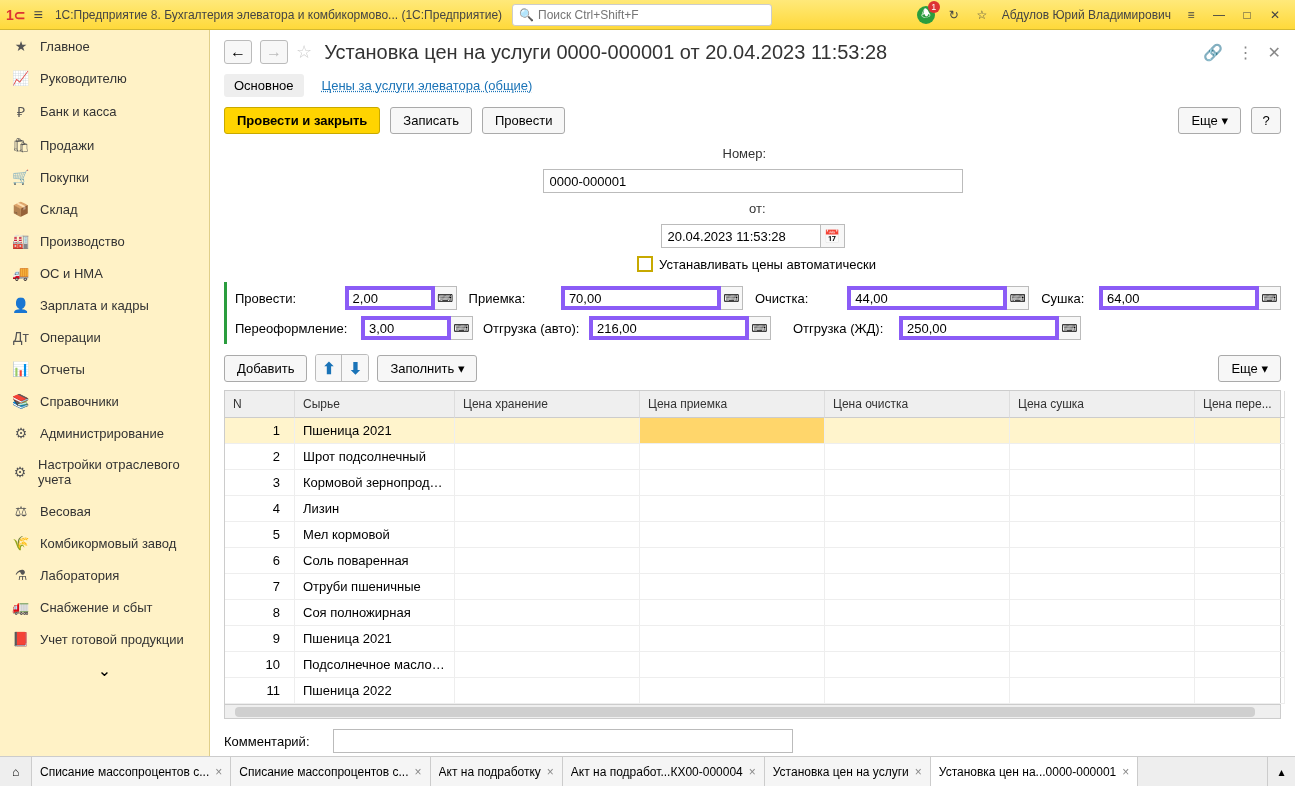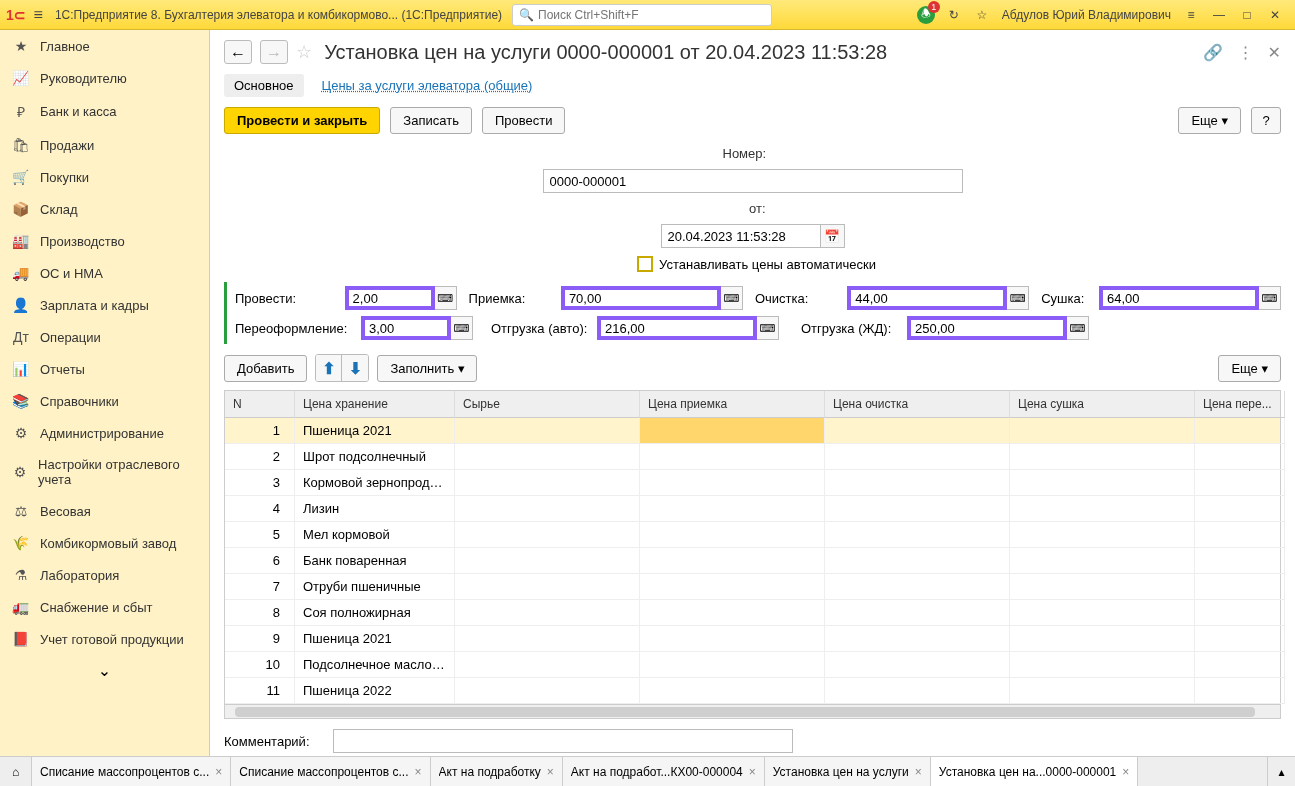--- a/index.html
+++ b/index.html
@@ -266,21 +266,21 @@
             <input class="pinp pinp-wide" value="64,00" style="">
             <div class="pbtn">⌨</div>
           </div>
       </div>
       <div class="price-row">
         <span class="plbl">Переоформление:</span>
         <div class="pinp-wrap">
             <input class="pinp" value="3,00" style="">
             <div class="pbtn">⌨</div>
           </div>
-        <span class="plbl" style="width:100px;margin-left:12px;">Отгрузка (авто):</span>
+        <span class="plbl" style="width:100px;margin-left:4px;">Отгрузка (авто):</span>
         <div class="pinp-wrap">
             <input class="pinp pinp-wide" value="216,00" style="">
             <div class="pbtn">⌨</div>
           </div>
         <span class="plbl" style="width:100px;margin-left:16px;">Отгрузка (ЖД):</span>
         <div class="pinp-wrap">
             <input class="pinp pinp-wide" value="250,00" style="">
             <div class="pbtn">⌨</div>
           </div>
       </div>
@@ -292,22 +292,22 @@
         <div class="arrow-btn arrow-up">⬆</div>
         <div class="arrow-btn arrow-down">⬇</div>
       </div>
       <button class="btn"><span>Заполнить</span> <span>▾</span></button>
       <button class="btn btn-more" style="margin-left:auto;"><span>Еще</span> <span>▾</span></button>
     </div>
 
     <div class="grid">
       <div class="grid-head" id="grid-head">
           <div class="gh">N</div>
+          <div class="gh">Сырье</div>
           <div class="gh">Цена хранение</div>
-          <div class="gh">Сырье</div>
           <div class="gh">Цена приемка</div>
           <div class="gh">Цена очистка</div>
           <div class="gh">Цена сушка</div>
           <div class="gh">Цена пере...</div>
         </div>
       <div id="grid-body">
           <div class="grid-row sel">
             <div class="gc gc-n">1</div>
             <div class="gc">Пшеница 2021</div>
             <div class="gc"></div>
@@ -347,21 +347,21 @@
             <div class="gc gc-n">5</div>
             <div class="gc">Мел кормовой</div>
             <div class="gc"></div>
             <div class="gc"></div>
             <div class="gc"></div>
             <div class="gc"></div>
             <div class="gc"></div>
           </div>
           <div class="grid-row">
             <div class="gc gc-n">6</div>
-            <div class="gc">Банк поваренная</div>
+            <div class="gc">Соль поваренная</div>
             <div class="gc"></div>
             <div class="gc"></div>
             <div class="gc"></div>
             <div class="gc"></div>
             <div class="gc"></div>
           </div>
           <div class="grid-row">
             <div class="gc gc-n">7</div>
             <div class="gc">Отруби пшеничные</div>
             <div class="gc"></div>

